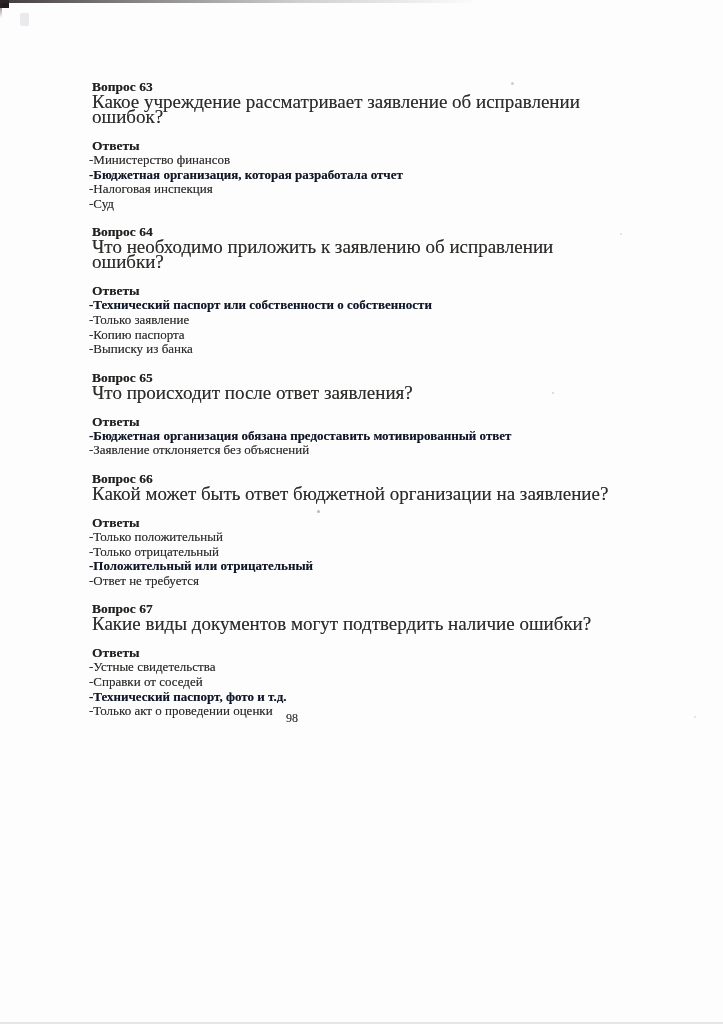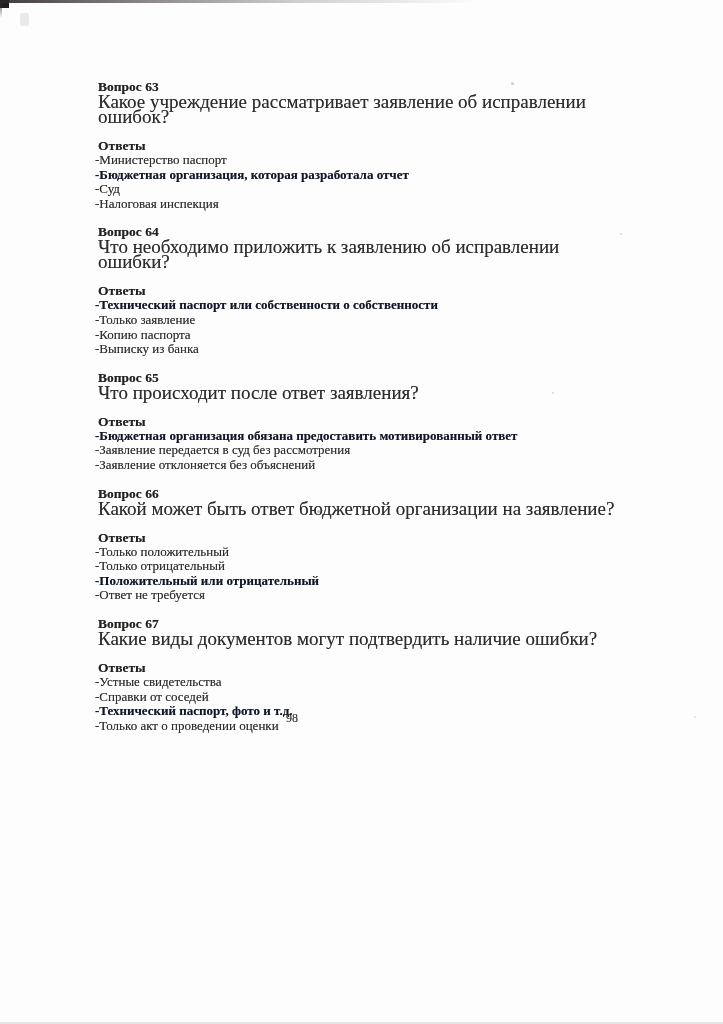--- a/index.html
+++ b/index.html
@@ -47,21 +47,21 @@
   }
   .speck { position: absolute; border-radius: 50%; }
   .speck-1 { top: 82px;  left: 511px; width: 3px; height: 3px; background: rgba(150,150,160,0.45); }
   .speck-2 { top: 510px; left: 317px; width: 3px; height: 3px; background: rgba(120,120,130,0.5); }
   .speck-3 { top: 392px; left: 552px; width: 2px; height: 2px; background: rgba(150,150,160,0.4); }
   .speck-4 { top: 233px; left: 620px; width: 2px; height: 2px; background: rgba(160,160,170,0.35); }
   .speck-5 { top: 716px; left: 694px; width: 2px; height: 2px; background: rgba(170,170,180,0.35); }
   
   .content {
     position: absolute;
-    top: 79px; left: 95px;
+    top: 79px; left: 89px;
     width: 540px;
     color: #2e2d2b;
     text-shadow: 0 0 0.5px rgba(50,48,46,0.55);
   }
   .question-block { margin-bottom: 13px; }
   .q-title {
     font-size: 13.5px; line-height: 15px;
     font-weight: 700; color: #23211f;
     padding-left: 3px;
   }
@@ -103,42 +103,41 @@
   <div class="speck speck-4"></div>
   <div class="speck speck-5"></div>
   <div class="bottom-edge-line"></div>
 
   <div class="content">
 
     <section class="question-block">
       <h3 class="q-title">Вопрос 63</h3>
       <p class="q-text">Какое учреждение рассматривает заявление об исправлении ошибок?</p>
       <h4 class="a-label">Ответы</h4>
-      <p class="answer">-Министерство паспорт</p>
+      <p class="answer">-Министерство финансов</p>
       <p class="answer bold">-Бюджетная организация, которая разработала отчет</p>
+      <p class="answer">-Налоговая инспекция</p>
       <p class="answer">-Суд</p>
-      <p class="answer">-Налоговая инспекция</p>
     </section>
 
     <section class="question-block">
       <h3 class="q-title">Вопрос 64</h3>
       <p class="q-text">Что необходимо приложить к заявлению об исправлении ошибки?</p>
       <h4 class="a-label">Ответы</h4>
       <p class="answer bold">-Технический паспорт или собственности о собственности</p>
       <p class="answer">-Только заявление</p>
       <p class="answer">-Копию паспорта</p>
       <p class="answer">-Выписку из банка</p>
     </section>
 
     <section class="question-block">
       <h3 class="q-title">Вопрос 65</h3>
       <p class="q-text">Что происходит после ответ заявления?</p>
       <h4 class="a-label">Ответы</h4>
       <p class="answer bold">-Бюджетная организация обязана предоставить мотивированный ответ</p>
-      <p class="answer">-Заявление передается в суд без рассмотрения</p>
       <p class="answer">-Заявление отклоняется без объяснений</p>
     </section>
 
     <section class="question-block">
       <h3 class="q-title">Вопрос 66</h3>
       <p class="q-text">Какой может быть ответ бюджетной организации на заявление?</p>
       <h4 class="a-label">Ответы</h4>
       <p class="answer">-Только положительный</p>
       <p class="answer">-Только отрицательный</p>
       <p class="answer bold">-Положительный или отрицательный</p>

